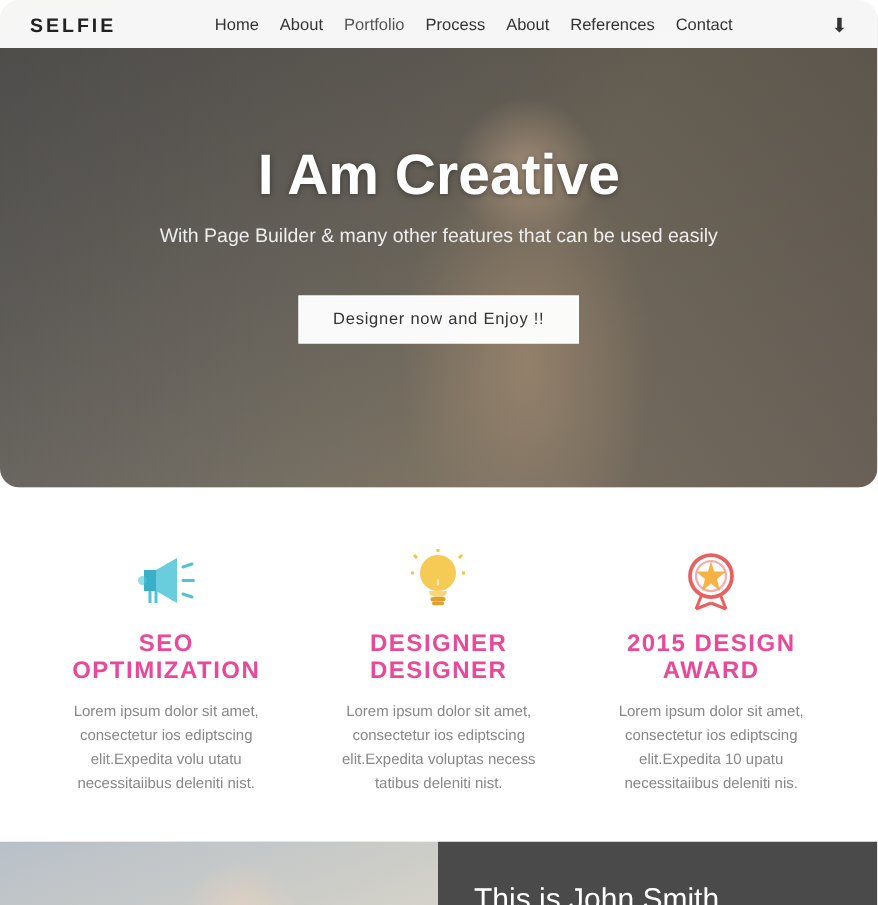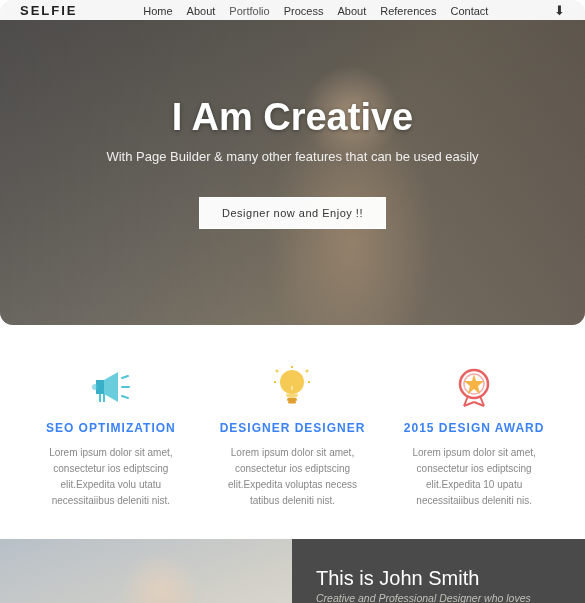--- a/index.html
+++ b/index.html
@@ -7,21 +7,21 @@
 
     
     nav {
       position: absolute;
       top: 0; left: 0; right: 0;
       z-index: 10;
       display: flex;
       align-items: center;
       justify-content: space-between;
       padding: 0 20px;
-      height: 20px;
+      height: 32px;
       background: rgba(255,255,255,0.95);
     }
     .nav-logo {
       font-size: 13px;
       font-weight: 700;
       letter-spacing: 2px;
       color: #222;
     }
     .nav-links {
       display: flex;
@@ -111,24 +111,24 @@
     }
     .feature-icon {
       font-size: 36px;
       margin-bottom: 12px;
       display: flex;
       align-items: center;
       justify-content: center;
       height: 44px;
     }
     .feature-title {
-      font-size: 12px;
+      font-size: 16px;
       font-weight: 700;
       letter-spacing: 1px;
-      color: #3b82f6;
+      color: #ec4899;
       margin-bottom: 10px;
     }
     .feature-text {
       font-size: 10px;
       color: #888;
       line-height: 1.6;
     }
 
     
     .bottom-section {

